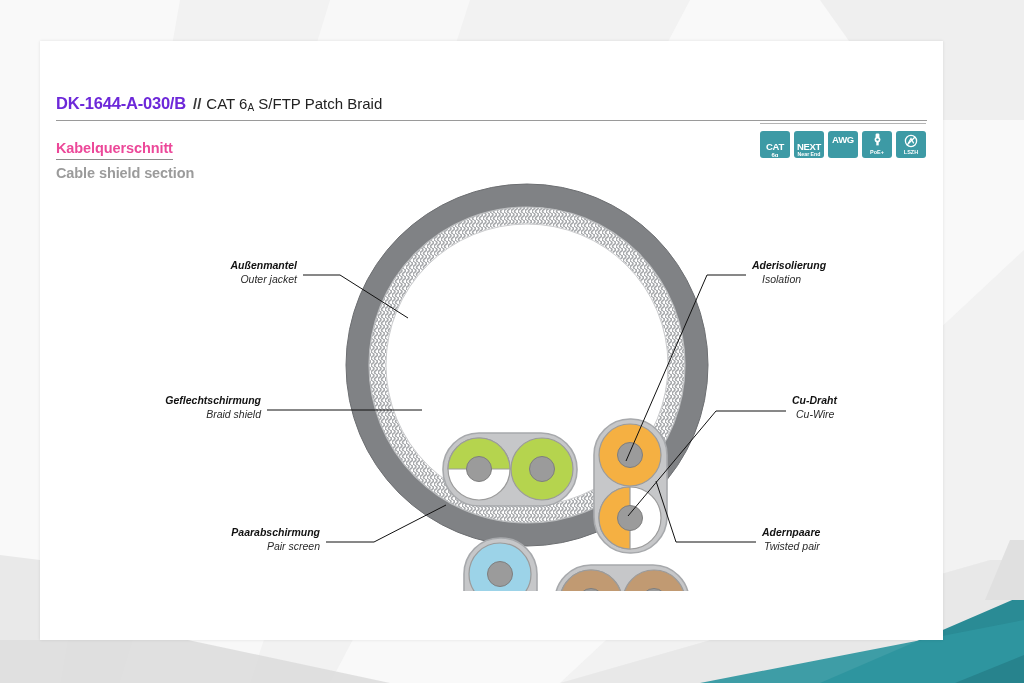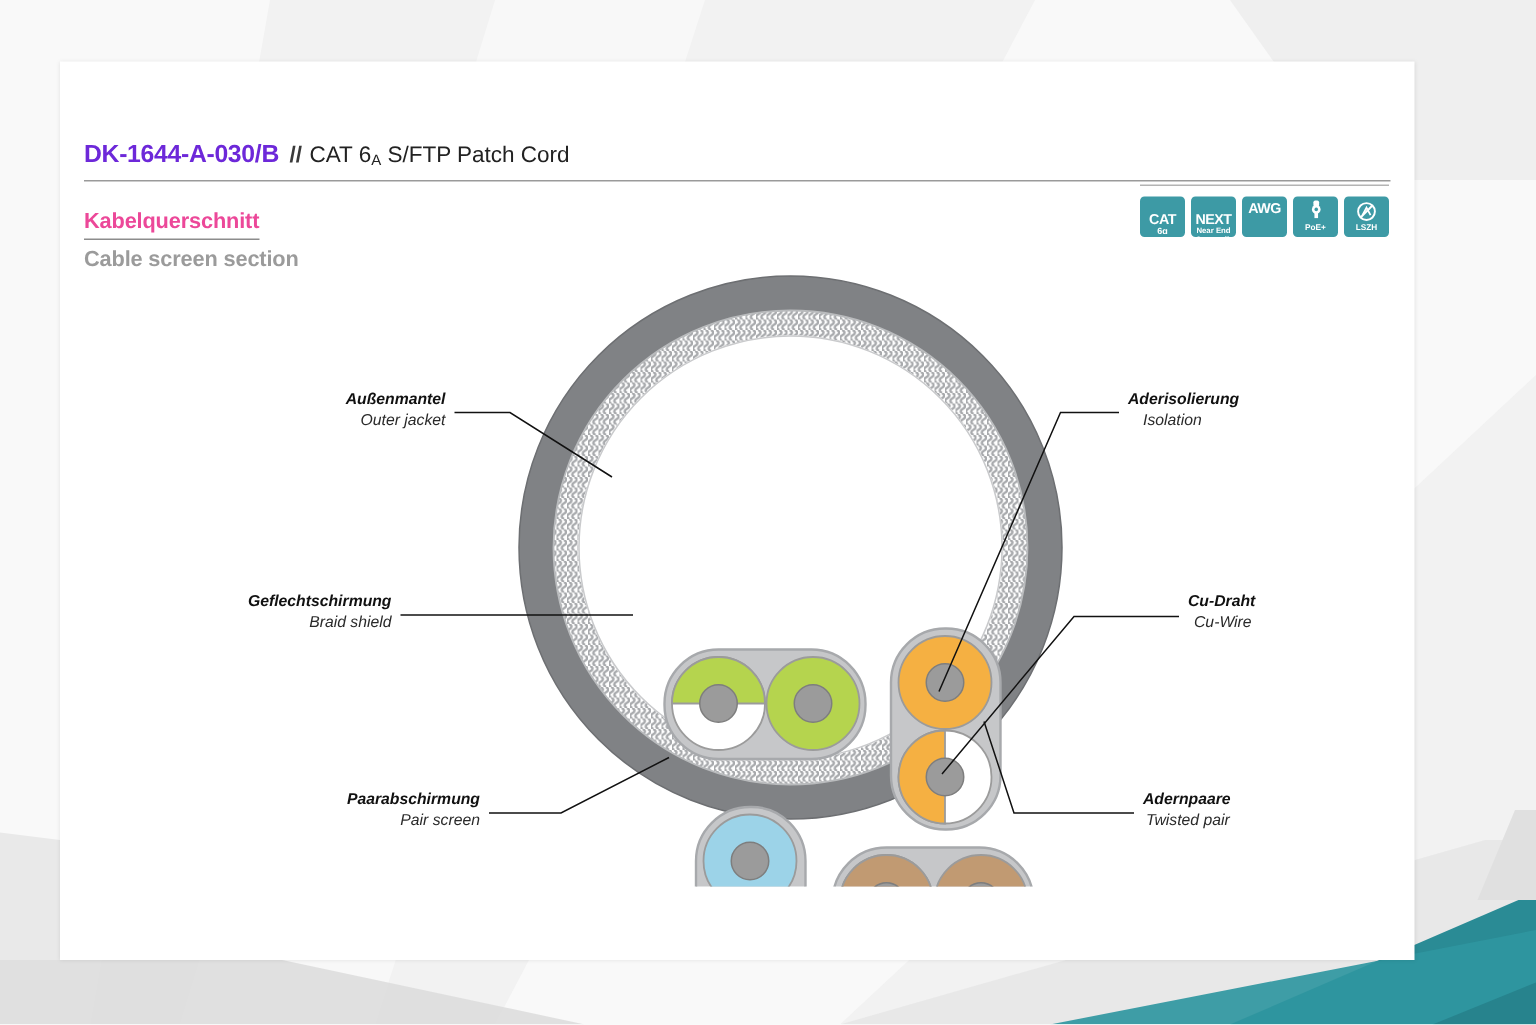--- a/index.html
+++ b/index.html
@@ -172,26 +172,26 @@
     <polygon points="820,683 1024,595 1024,683" fill="#2a8b95"></polygon>
     <polygon points="700,683 1024,620 1024,683" fill="#2f96a0" opacity="0.92"></polygon>
     <polygon points="955,683 1024,655 1024,683" fill="#27838d"></polygon>
     <polygon points="1010,540 1024,540 1024,600 985,600" fill="#e0e0e0"></polygon>
   </svg>
 
   <div id="sheet">
 
 
     <div id="title-row">
-      <span class="title-code">DK-1644-A-030/B</span><span class="title-sep">//</span><span class="title-desc"><span>CAT 6</span><sub>A</sub><span> S/FTP Patch Cord</span></span>
+      <span class="title-code">DK-1644-A-030/B</span><span class="title-sep">//</span><span class="title-desc"><span>CAT 6</span><sub>A</sub><span> S/FTP Patch Braid</span></span>
     </div>
 
     <div id="section-head">
       <div id="section-de">Kabelquerschnitt</div>
-      <div id="section-en">Cable screen section</div>
+      <div id="section-en">Cable shield section</div>
     </div>
 
     <div id="badges">
       <div class="badge">
         <span class="b1">CAT</span>
         <span class="b2">6ɑ</span>
         <span class="b3">500 MHz</span>
       </div>
       <div class="badge">
         <span class="b1">NEXT</span>

